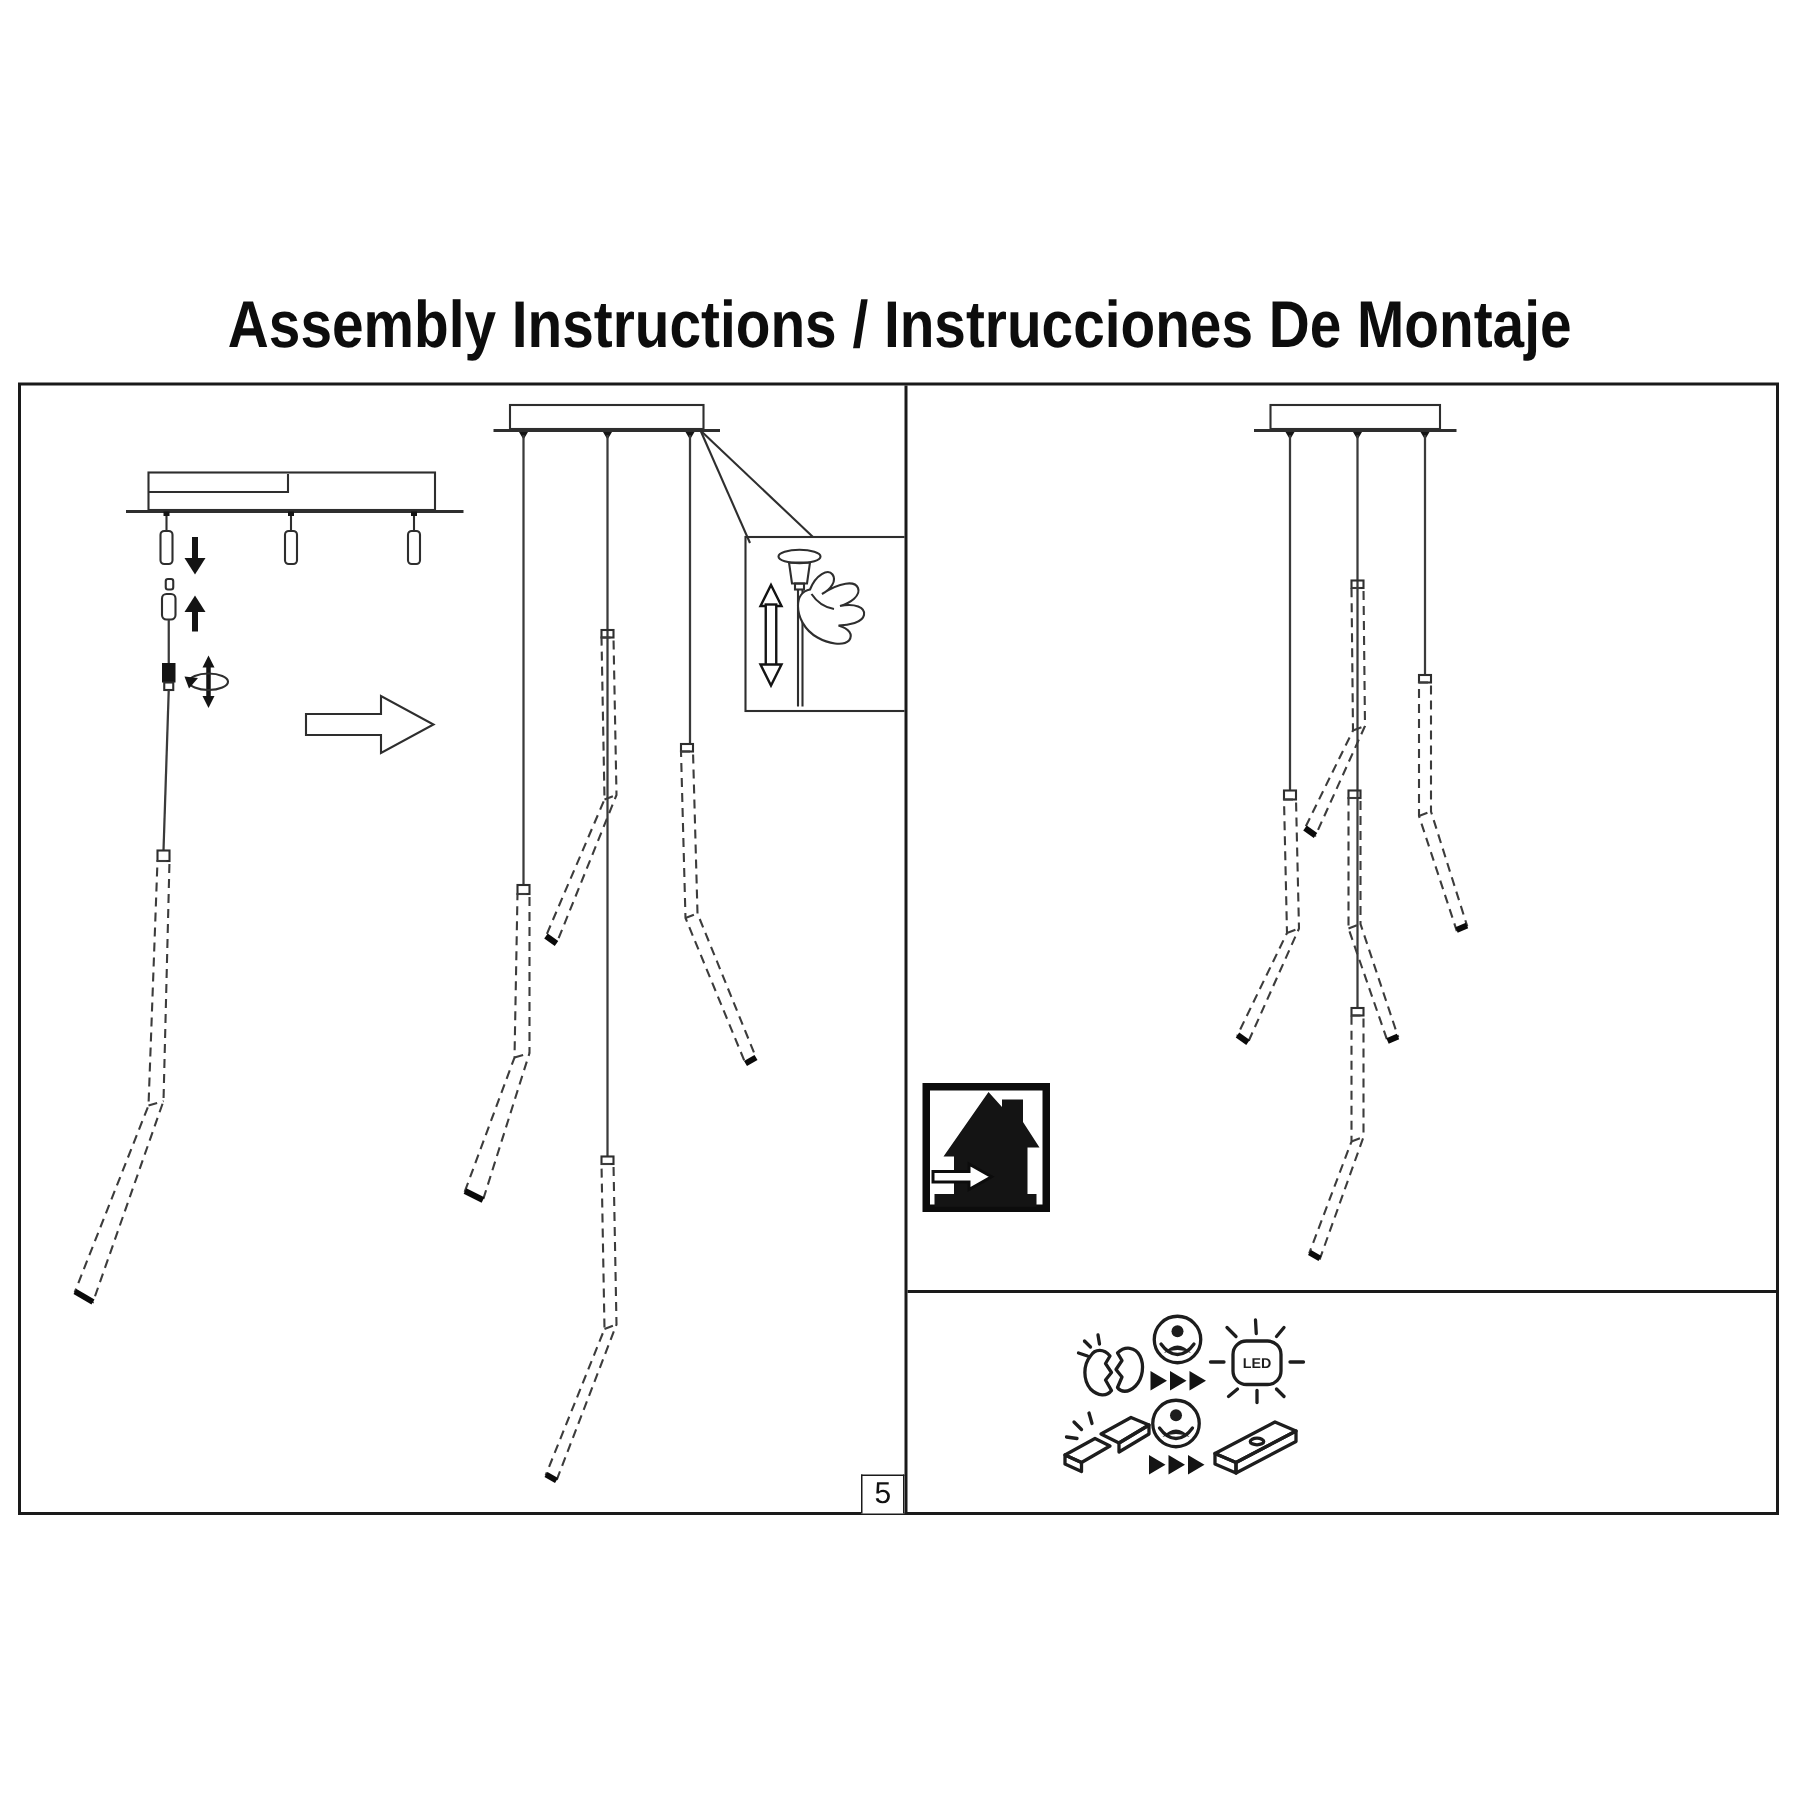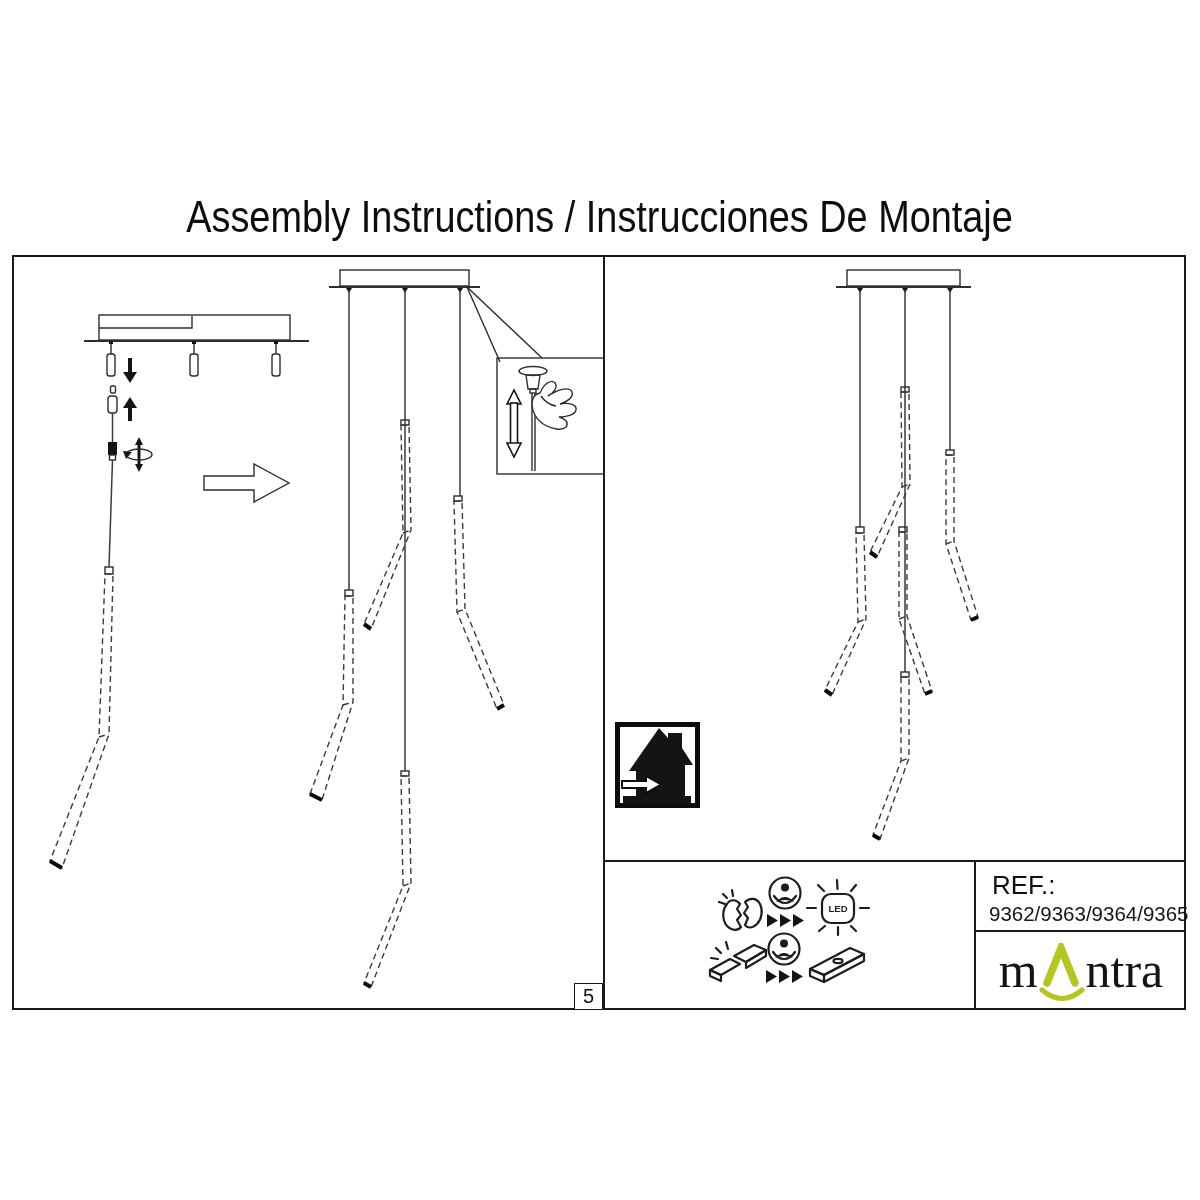--- a/index.html
+++ b/index.html
@@ -1,19 +1,19 @@
 <!DOCTYPE html>
 <html><head>
 <meta charset="utf-8">
 <style>
   html,body{margin:0;padding:0;background:#ffffff;}
   #page{position:relative;width:1200px;height:1200px;background:#fff;overflow:hidden;
         font-family:"Liberation Sans",sans-serif;color:#111;}
   #title{position:absolute;left:0;top:192px;width:1200px;text-align:center;
-         font-size:44px;font-weight:400;color:#0d0d0d;white-space:nowrap;}
+         font-size:44px;font-weight:700;color:#0d0d0d;white-space:nowrap;}
   #title span{display:inline-block;transform:scaleX(0.86);transform-origin:center;}
   #frame{position:absolute;left:12px;top:255px;width:1170px;height:751px;border:2px solid #1a1a1a;}
   .panel{position:absolute;top:0;height:751px;}
   #panel-left{left:0;width:589px;}
   #panel-right{left:589px;width:581px;border-left:2px solid #1a1a1a;}
   #right-draw{position:absolute;left:0;top:0;width:579px;height:603px;}
   #bottom-strip{position:absolute;left:0;top:603px;width:579px;height:148px;border-top:2px solid #1a1a1a;}
   #icons-cell{position:absolute;left:0;top:0;width:439px;height:146px;}
   #ref-col{position:absolute;left:369px;top:0;width:210px;height:146px;border-left:2px solid #1a1a1a;}
   #ref-box{position:absolute;left:0;top:0;width:210px;height:68px;border-bottom:2px solid #1a1a1a;}
@@ -257,38 +257,20 @@
             </g>
             <g transform="translate(202,80)">
               <polygon points="3,27 43,6 57,12 17,33" class="icon-ln"></polygon>
               <polygon points="3,27 3,34 17,40 17,33" class="icon-ln"></polygon>
               <polygon points="17,33 17,40 57,19 57,12" class="icon-ln"></polygon>
               <ellipse cx="31" cy="19" rx="4.5" ry="2.2" class="icon-ln" stroke-width="1.6"></ellipse>
             </g>
           </svg>
         </div>
 
-        <div id="ref-col">
-          <div id="ref-box">
-            <div id="ref-label">REF.:</div>
-            <div id="ref-numbers">9362/9363/9364/9365</div>
-          </div>
-          <div id="brand-box">
-            <div id="brand">
-              <span>m</span>
-              <span class="caret-wrap">
-                <svg width="46" height="66" viewBox="0 0 46 66">
-                  <path d="M8,40 L22,5 L36,40" fill="none" stroke="#b5c521" stroke-width="7.5" stroke-linecap="round" stroke-linejoin="miter"></path>
-                  <path d="M3,47 Q23,64 43,47" fill="none" stroke="#b5c521" stroke-width="5" stroke-linecap="round"></path>
-                </svg>
-              </span>
-              <span>ntra</span>
-            </div>
-          </div>
-        </div>
       </div>
     </div>
 
     <div id="page-num-box">
       <span>5</span>
     </div>
   </div>
 </div>
 
 </body></html>

